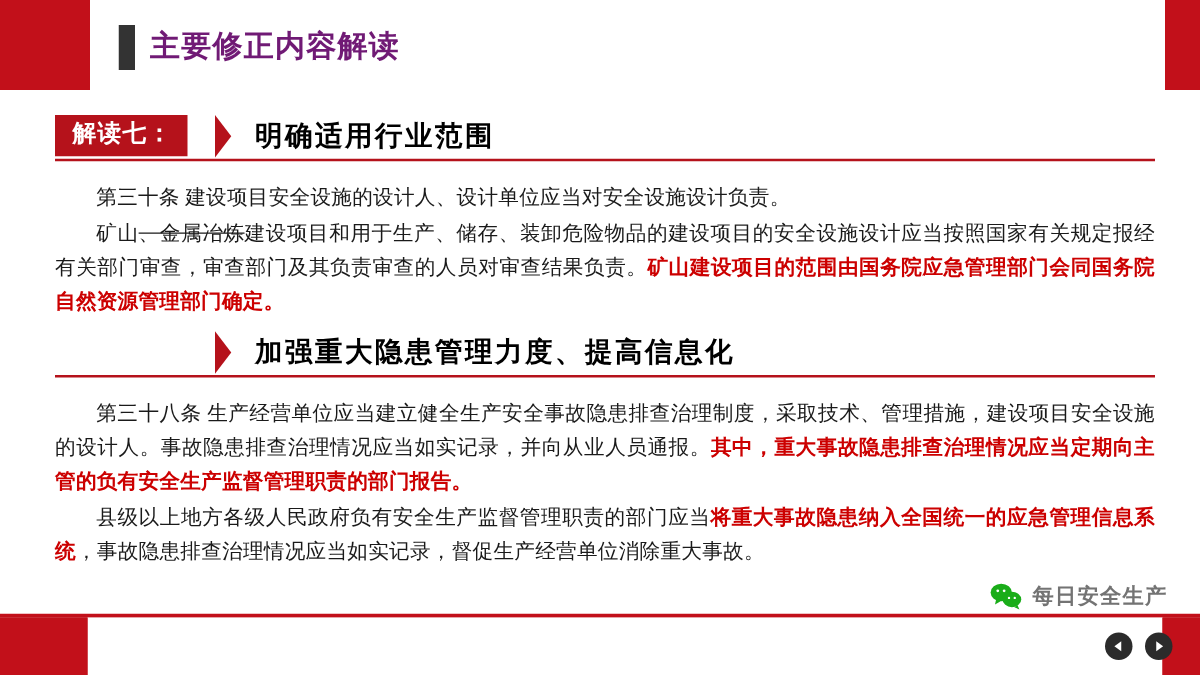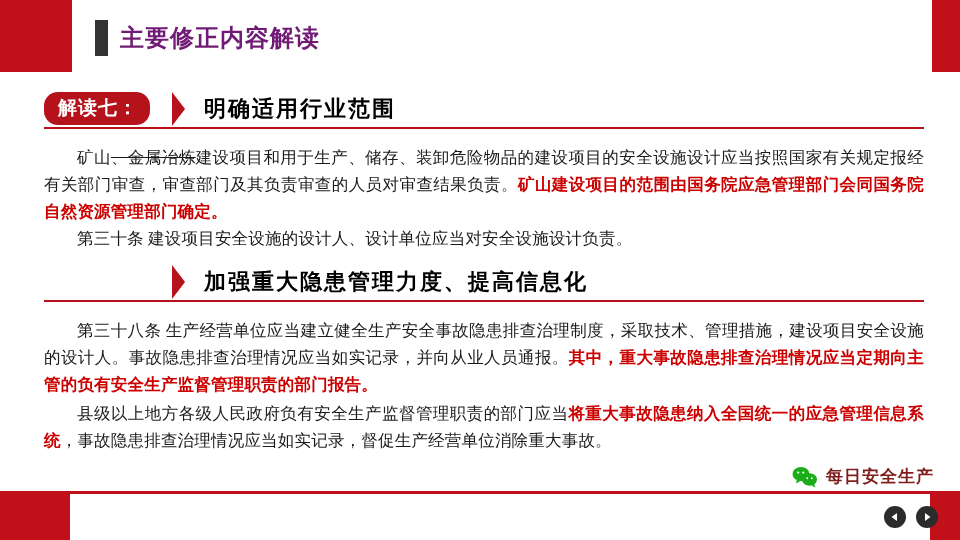--- a/index.html
+++ b/index.html
@@ -73,21 +73,20 @@
     position: absolute;
     left: 0;
     top: 0;
     background: #b5121b;
     color: #ffffff;
     font-size: 19px;
     font-weight: bold;
     padding: 5px 12px 6px 14px;
     line-height: 22px;
     letter-spacing: 1px;
-    border-radius: 14px;
   }
   .sec-tag-arrow {
     position: absolute;
     left: 128px;
     top: 0;
     width: 0;
     height: 0;
     border-top: 17px solid transparent;
     border-bottom: 17px solid transparent;
     border-left: 13px solid #b5121b;
@@ -173,21 +172,21 @@
     align-items: center;
     gap: 8px;
   }
   .wechat-icon {
     width: 26px;
     height: 22px;
     position: relative;
   }
   .wechat-label {
     font-size: 17px;
-    color: #7f1d1d;
+    color: #737373;
     font-weight: bold;
     letter-spacing: 1px;
     font-family: "Liberation Serif", "DejaVu Serif", serif;
   }
 
   
   .nav {
     position: absolute;
     right: 22px;
     bottom: 12px;
@@ -216,22 +215,22 @@
 <div class="page-title">主要修正内容解读</div>
 
 <div class="section" style="top: 92px;">
   <div class="sec-head">
     <div class="sec-tag">解读七：</div>
     <div class="sec-tag-arrow"></div>
     <div class="sec-subtitle">明确适用行业范围</div>
     <div class="sec-underline"></div>
   </div>
   <div style="margin-top: 18px;">
+    <p class="para indent" style="margin:0 0 2px 0;"><span>第三十条  建设项目安全设施的设计人、设计单位应当对安全设施设计负责。</span></p>
     <p class="para indent" style="margin:0;"><span>矿山</span><span class="strike">、金属冶炼</span><span>建设项目和用于生产、储存、装卸危险物品的建设项目的安全设施设计应当按照国家有关规定报经有关部门审查，审查部门及其负责审查的人员对审查结果负责。</span><span class="red">矿山建设项目的范围由国务院应急管理部门会同国务院自然资源管理部门确定。</span></p>
-    <p class="para indent" style="margin:0 0 2px 0;"><span>第三十条  建设项目安全设施的设计人、设计单位应当对安全设施设计负责。</span></p>
   </div>
 </div>
 
 <div class="section" style="top: 265px;">
   <div class="sec-head">
     <div class="sec-tag-arrow"></div>
     <div class="sec-subtitle">加强重大隐患管理力度、提高信息化</div>
     <div class="sec-underline"></div>
   </div>
   <div style="margin-top: 18px;">

